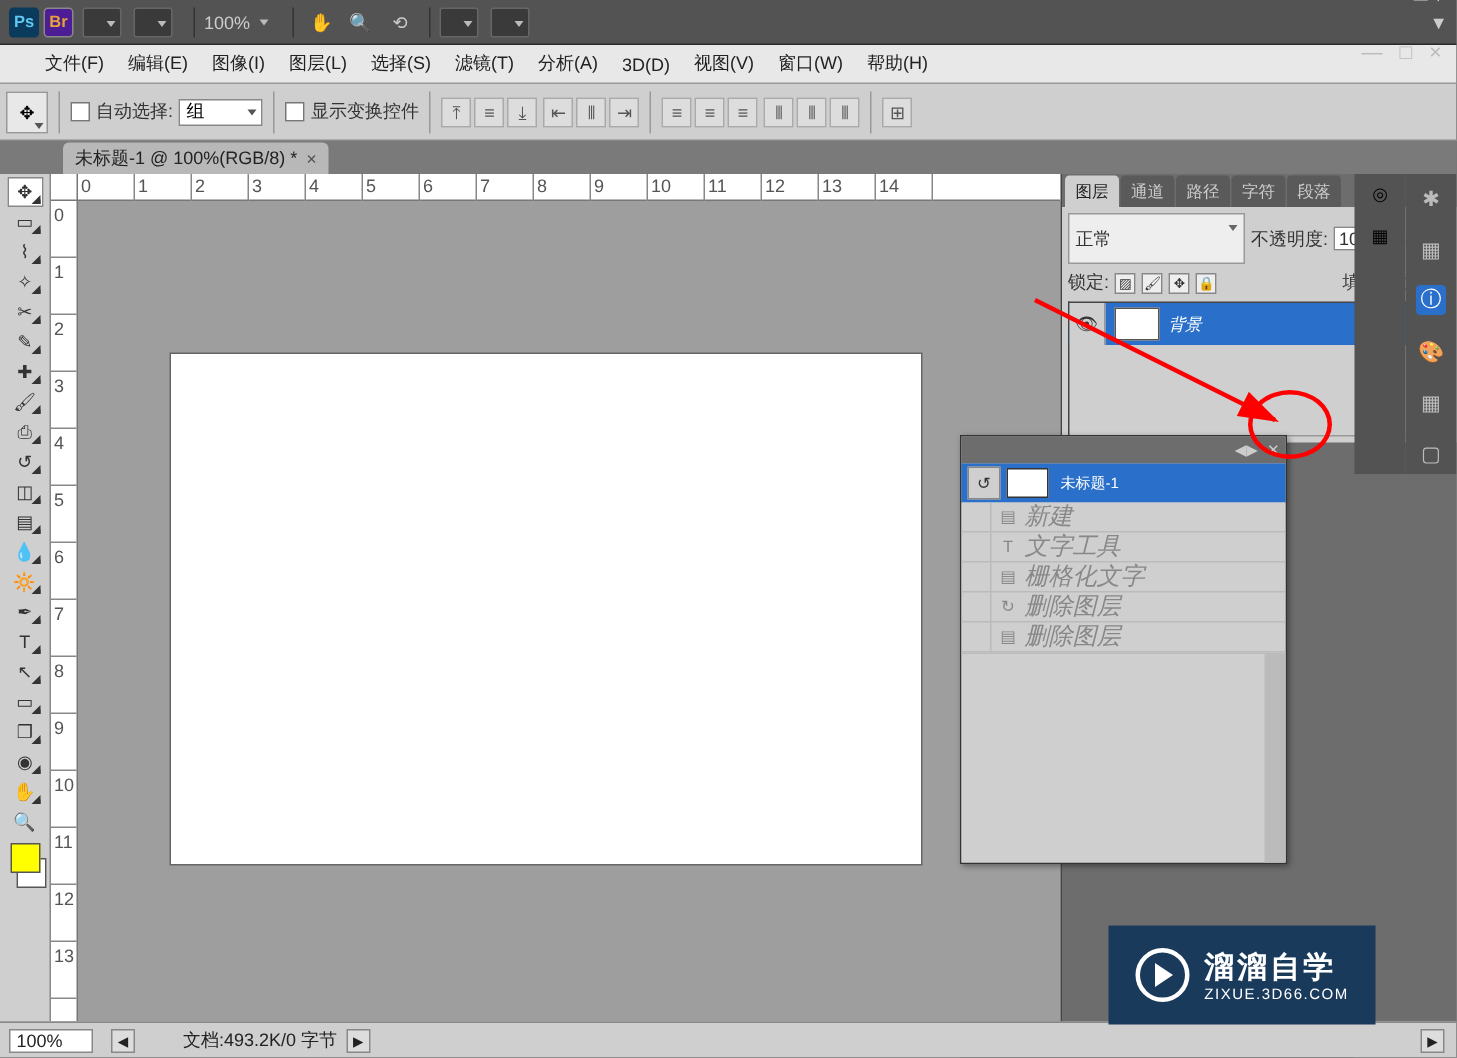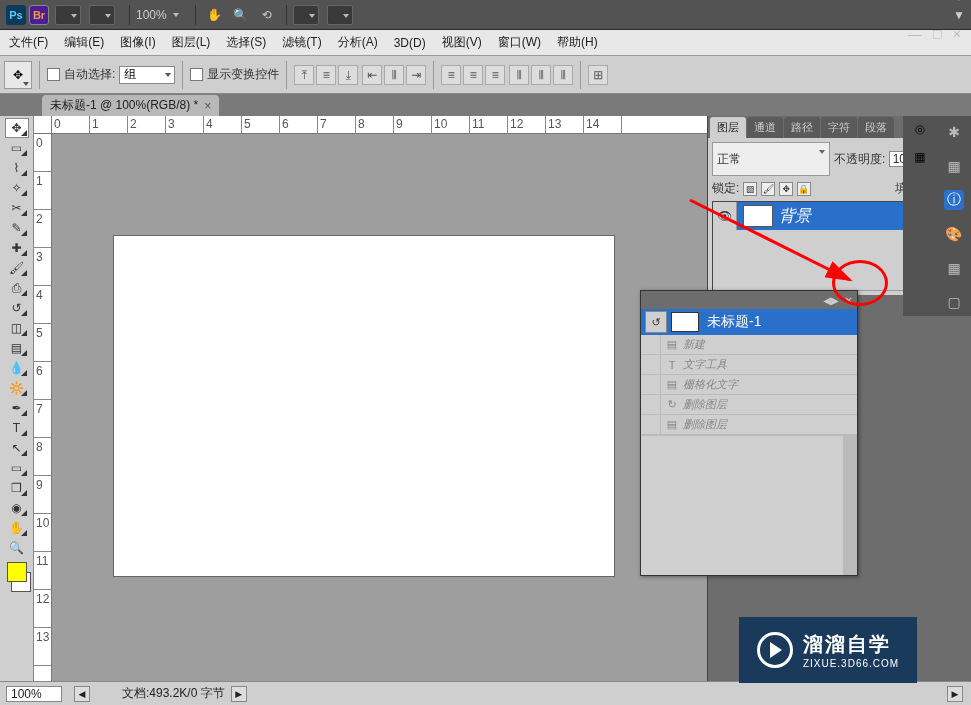--- a/index.html
+++ b/index.html
@@ -12,21 +12,21 @@
 .appbar .dd { width: 26px; height: 20px; background: #3a3a3a; border: 1px solid #666; border-radius: 2px; margin-right: 8px; position: relative; }
 .appbar .dd::after { content: ""; position: absolute; right: 3px; top: 8px; border-left: 3px solid transparent; border-right: 3px solid transparent; border-top: 4px solid #bbb; }
 .appbar .zoom-label { color: #ccc; margin-right: 6px; }
 .appbar .tri { border-left: 3px solid transparent; border-right: 3px solid transparent; border-top: 4px solid #bbb; margin-right: 10px; }
 .appbar .tool-icon { width: 18px; height: 18px; margin: 0 4px; color: #ccc; display: flex; align-items: center; justify-content: center; }
 .appbar .sep { width: 1px; height: 20px; background: #333; margin: 0 6px; }
 .appbar .right { margin-left: auto; display: flex; align-items: flex-end; gap: 4px; color: #ccc; flex-direction: column; }
 .appbar .window-controls span { color: #bbb; margin: 0 4px; font-size: 14px; }
 
 
-.menubar { height: 26px; background: #e8e8e8; display: flex; align-items: center; padding: 0 1px; gap: 0; border-bottom: 1px solid #999; }
+.menubar { height: 26px; background: #e8e8e8; display: flex; align-items: center; padding: 0 22px; gap: 0; border-bottom: 1px solid #999; }
 .menubar .menu-item { padding: 3px 8px; color: #222; cursor: default; }
 
 
 .options { height: 38px; background: #cfcfcf; display: flex; align-items: center; padding: 0 4px; border-bottom: 1px solid #888; gap: 4px; }
 .options .move-icon { width: 28px; height: 28px; border: 1px solid #999; background: #e8e8e8; display: flex; align-items: center; justify-content: center; position: relative; }
 .options .move-icon::after { content: ""; position: absolute; bottom: 2px; right: 2px; border-left: 3px solid transparent; border-right: 3px solid transparent; border-top: 4px solid #555; }
 .options .vsep { width: 1px; height: 28px; background: #999; margin: 0 3px; }
 .options .chk { width: 13px; height: 13px; border: 1px solid #777; background: #fff; }
 .options .label { color: #333; }
 .options .combo { width: 56px; height: 18px; background: #fff; border: 1px solid #888; display: flex; align-items: center; padding: 0 4px; position: relative; }
@@ -75,21 +75,21 @@
 .layers-opts { display: flex; align-items: center; gap: 4px; margin-bottom: 4px; font-size: 11px; color: #333; }
 .layers-opts .blend { flex: 0 0 118px; height: 34px; background: #eee; border: 1px solid #999; padding: 0 4px; display: flex; align-items: center; position: relative; }
 .layers-opts .blend::after { content: ""; position: absolute; right: 4px; top: 7px; border-left: 3px solid transparent; border-right: 3px solid transparent; border-top: 4px solid #666; }
 .layers-opts .opacity-val { width: 38px; height: 16px; background: #fff; border: 1px solid #888; text-align: right; padding-right: 3px; }
 .layers-lock-row { display: flex; align-items: center; gap: 4px; font-size: 11px; color: #333; margin-bottom: 4px; }
 .layers-lock-row .lock-ic { width: 14px; height: 14px; border: 1px solid #888; background: #eee; display: flex; align-items: center; justify-content: center; font-size: 9px; }
 .layers-list { background: #cfcfcf; border: 1px inset #999; height: 90px; overflow: hidden; position: relative; }
 .layer-row { display: flex; align-items: center; height: 28px; background: #2a6fc9; color: #fff; }
 .layer-row .eye { width: 24px; height: 28px; background: #cfcfcf; display: flex; align-items: center; justify-content: center; color: #333; border-right: 1px solid #999; }
 .layer-row .thumb { width: 30px; height: 22px; background: #fff; border: 1px solid #555; margin: 0 6px; }
-.layer-row .name { flex: 1; font-style: italic; font-size: 16px; }
+.layer-row .name { flex: 1; font-style: italic; font-size: 11px; }
 .layer-row .lock { margin-right: 10px; color: #fff; font-size: 11px; }
 .layers-scroll { position: absolute; right: 0; top: 0; bottom: 0; width: 14px; background: #bbb; }
 .layers-scroll .arrow { height: 14px; background: #ddd; border: 1px solid #888; display: flex; align-items: center; justify-content: center; font-size: 8px; color: #333; }
 
 
 .icon-col { position: absolute; top: 116px; right: 0; width: 34px; background: #535353; display: flex; flex-direction: column; align-items: center; padding-top: 6px; gap: 14px; height: 200px; }
 .icon-col .ic { width: 20px; height: 20px; color: #bbb; display: flex; align-items: center; justify-content: center; font-size: 14px; }
 .icon-col .ic.active { background: #2a6fc9; border-radius: 3px; color: #fff; }
 .icon-col2 { position: absolute; top: 116px; right: 34px; width: 34px; background: #535353; display: flex; flex-direction: column; align-items: center; padding-top: 6px; gap: 14px; height: 200px; }
 
@@ -97,26 +97,26 @@
 .history-panel { position: absolute; top: 290px; left: 640px; width: 218px; background: #cfcfcf; border: 1px solid #333; box-shadow: 1px 1px 4px rgba(0,0,0,.4); }
 .history-titlebar { height: 18px; background: #6d6d6d; display: flex; align-items: center; justify-content: flex-end; padding: 0 4px; gap: 6px; }
 .history-titlebar span { color: #ccc; font-size: 10px; cursor: pointer; }
 .history-tabs { height: 22px; background: #6d6d6d; display: flex; align-items: flex-end; position: relative; }
 .history-tabs .ptab { padding: 3px 8px; color: #ccc; background: #5a5a5a; border-top-left-radius: 3px; border-top-right-radius: 3px; margin-right: 1px; font-size: 11px; }
 .history-tabs .ptab.active { background: #cfcfcf; color: #222; }
 .history-tabs .hmenu { position: absolute; right: 4px; top: 4px; color: #ccc; font-size: 10px; }
 .history-snap { display: flex; align-items: center; height: 26px; background: #2a6fc9; }
 .history-snap .brush-ic { width: 22px; height: 22px; background: #cfcfcf; display: flex; align-items: center; justify-content: center; margin: 0 4px; border: 1px solid #888; font-size: 11px; color: #333; }
 .history-snap .thumb { width: 28px; height: 20px; background: #fff; border: 1px solid #333; margin-right: 8px; }
-.history-snap .sname { color: #fff; font-size: 14px; }
+.history-snap .sname { color: #fff; font-size: 10px; }
 .history-list { background: #cfcfcf; }
 .hist-row { display: flex; align-items: center; height: 20px; border-bottom: 1px solid #bbb; }
 .hist-row .box { width: 20px; height: 20px; border-right: 1px solid #bbb; }
 .hist-row .hic { width: 22px; display: flex; align-items: center; justify-content: center; color: #888; font-size: 11px; }
-.hist-row .hname { color: #888; font-style: italic; font-size: 11px; font-family: Liberation Serif, serif; }
+.hist-row .hname { color: #888; font-style: italic; font-size: 16px; font-family: Liberation Serif, serif; }
 .history-spacer { height: 140px; background: #cfcfcf; border-top: 1px solid #bbb; position: relative; }
 .history-spacer .vscroll { position: absolute; right: 0; top: 0; bottom: 0; width: 14px; background: #bbb; }
 
 
 .red-arrow { position: absolute; pointer-events: none; }
 .red-circle { position: absolute; width: 56px; height: 46px; border: 3px solid #f00; border-radius: 50%; top: 260px; left: 832px; pointer-events: none; }
 
 
 .statusbar { height: 24px; background: #cfcfcf; border-top: 1px solid #888; display: flex; align-items: center; padding: 0 6px; color: #222; position: absolute; bottom: 0; left: 0; right: 0; }
 .statusbar .zoom-in { width: 56px; height: 16px; background: #fff; border: 1px solid #888; padding: 0 4px; margin-right: 10px; }

